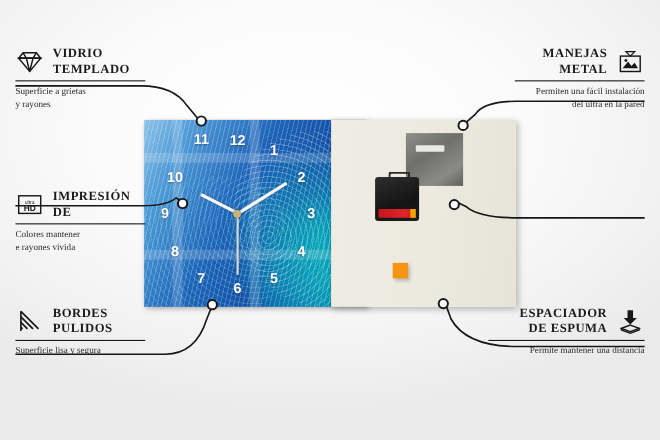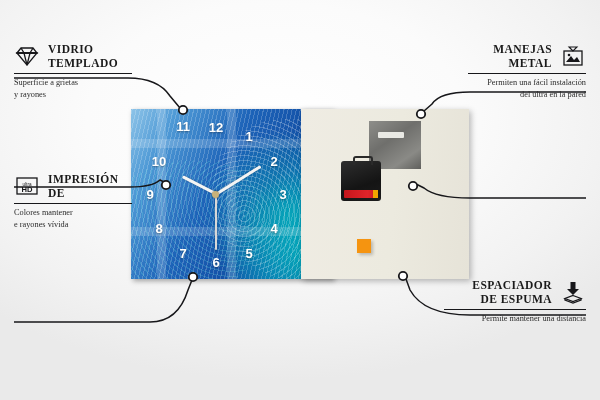--- a/index.html
+++ b/index.html
@@ -194,20 +194,41 @@
         <span>IMPRESIÓN DE</span><br>
       </span>
     </div>
     <div class="rule"></div>
     <div class="sub">
       <span>Colores mantener</span><br>
       <span>e rayones vívida</span>
     </div>
   </div>
 
+  <div class="feat left" style="left:14px;top:278px;width:118px">
+    <div class="head">
+      <span class="ico">
+        <svg viewBox="0 0 26 24" width="26" height="24" stroke="#17171a" stroke-width="1.5" fill="none">
+          <path d="M5,3 L5,21"></path>
+            <path d="M5,3 L21,19"></path>
+          <path d="M5,8 L16,19"></path>
+            <path d="M5,13 L11,19"></path>
+            <path d="M5,17.5 L6.5,19"></path>
+        </svg>
+      </span>
+      <span class="titles">
+        <span>BORDES</span><br>
+        <span>PULIDOS</span>
+      </span>
+    </div>
+    <div class="rule"></div>
+    <div class="sub">
+      <span>Superficie lisa y segura</span>
+    </div>
+  </div>
 
   <div class="feat right" style="left:468px;top:42px;width:118px">
     <div class="head">
       <span class="titles">
         <span>MANEJAS</span><br>
         <span>METAL</span>
       </span>
       <span class="ico">
         <svg viewBox="0 0 26 24" width="26" height="24" fill="none" stroke="#17171a" stroke-width="1.3">
           <rect x="4" y="7" width="18" height="14"></rect>

